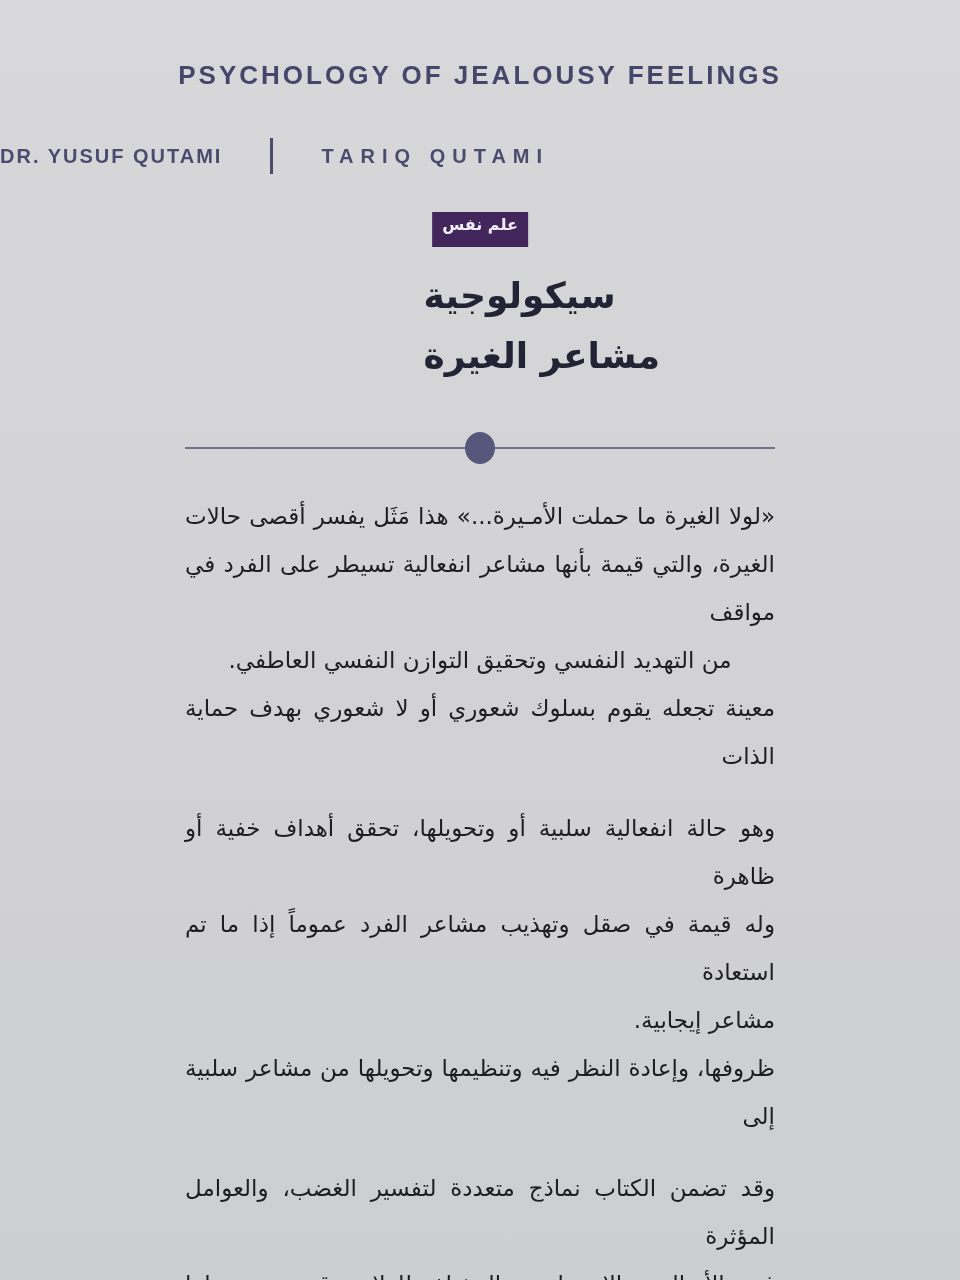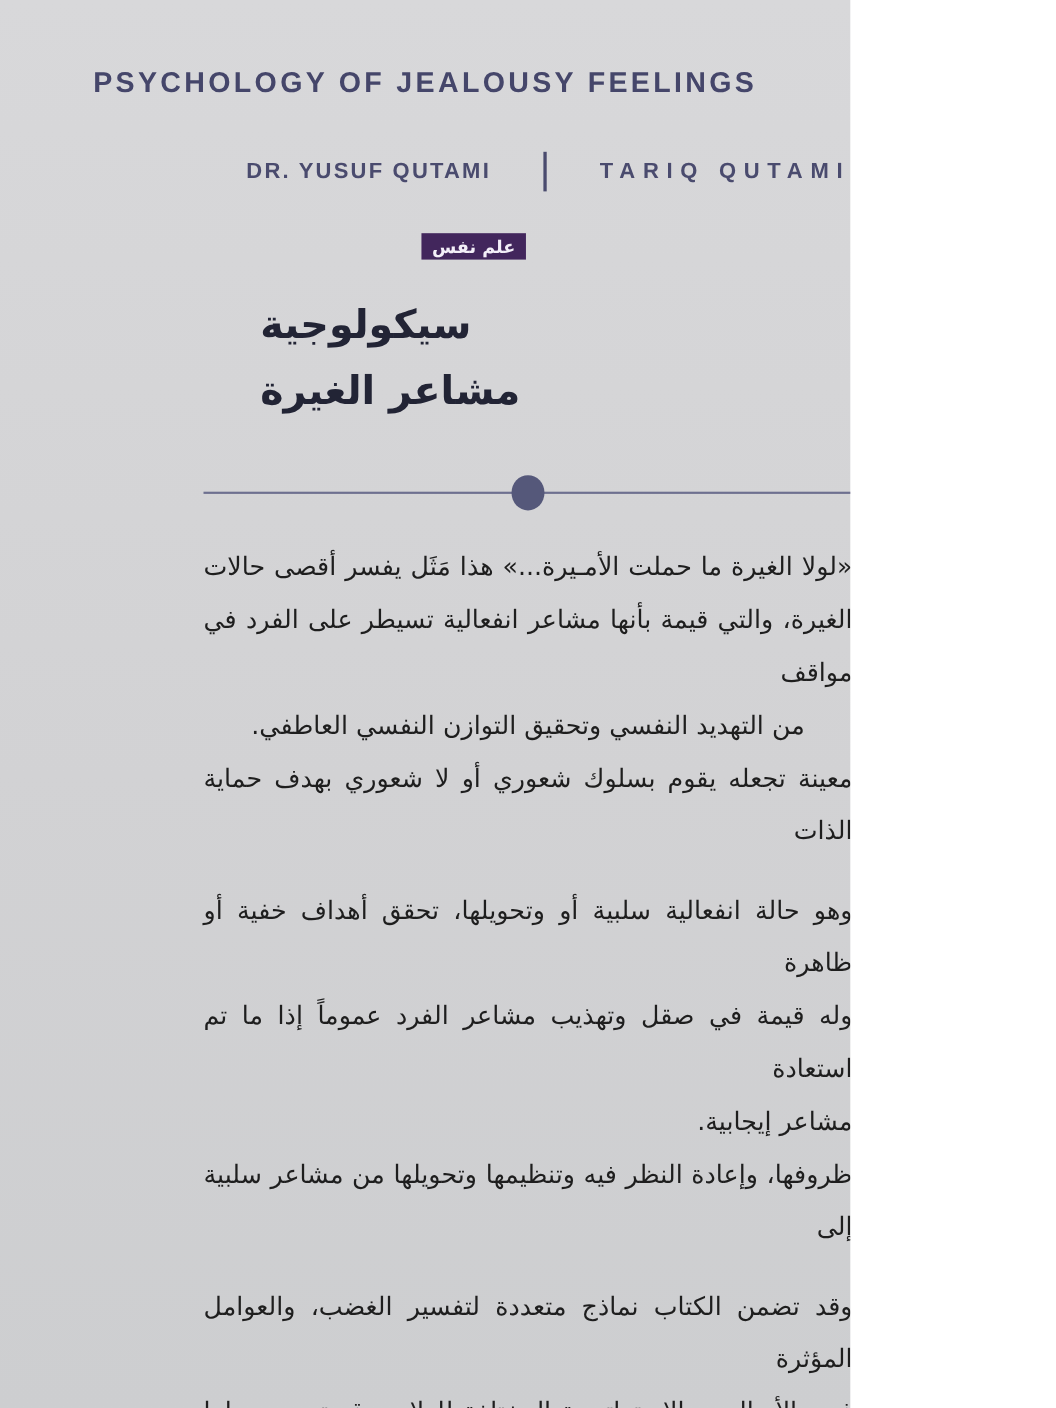--- a/index.html
+++ b/index.html
@@ -2,56 +2,55 @@
 <html lang="ar"><head>
 <meta charset="utf-8">
 <style>
   html, body { margin: 0; padding: 0; }
   body {
     width: 960px; height: 1280px;
     font-family: "DejaVu Sans", sans-serif;
   }
   .cover {
     position: relative;
-    width: 773px; height: 1280px;
+    width: 960px; height: 1280px;
     background: linear-gradient(180deg, #d8d8da 0%, #d2d2d4 55%, #cdced0 100%);
     overflow: hidden;
   }
 
   
   .eng-title {
     position: absolute; top: 60px; left: 0; right: 0;
     text-align: center;
     font-family: "Liberation Sans", sans-serif;
     font-size: 26px; font-weight: bold;
     letter-spacing: 3px;
     color: #45466a;
   }
   .authors {
     position: absolute; top: 138px; left: 0; right: 0;
-    display: flex; justify-content: flex-end; align-items: center;
+    display: flex; justify-content: flex-start; align-items: center;
     gap: 48px;
     color: #4a4b6e;
     font-family: "Liberation Sans", sans-serif;
     font-size: 20px; font-weight: 600;
   }
   .author-left { letter-spacing: 2px; }
   .author-right { letter-spacing: 7px; }
   .vbar { width: 3px; height: 36px; background: #4a4b6e; }
 
   
   .badge {
     position: absolute; top: 212px; left: 50%;
     transform: translateX(-50%);
     background: #42265c; color: #f3eff8;
     font-size: 16px; font-weight: bold;
-    padding: 3px 10px 2px 10px;
+    padding: 3px 10px 13px 10px;
     letter-spacing: 2px;
     direction: rtl;
-    margin-left: 44px;
   }
 
   
   .ar-title {
     position: absolute; top: 266px; right: 300px;
     direction: rtl; text-align: left;
     color: #222435;
     font-size: 36px; line-height: 60px; font-weight: bold;
     white-space: nowrap;
   }

